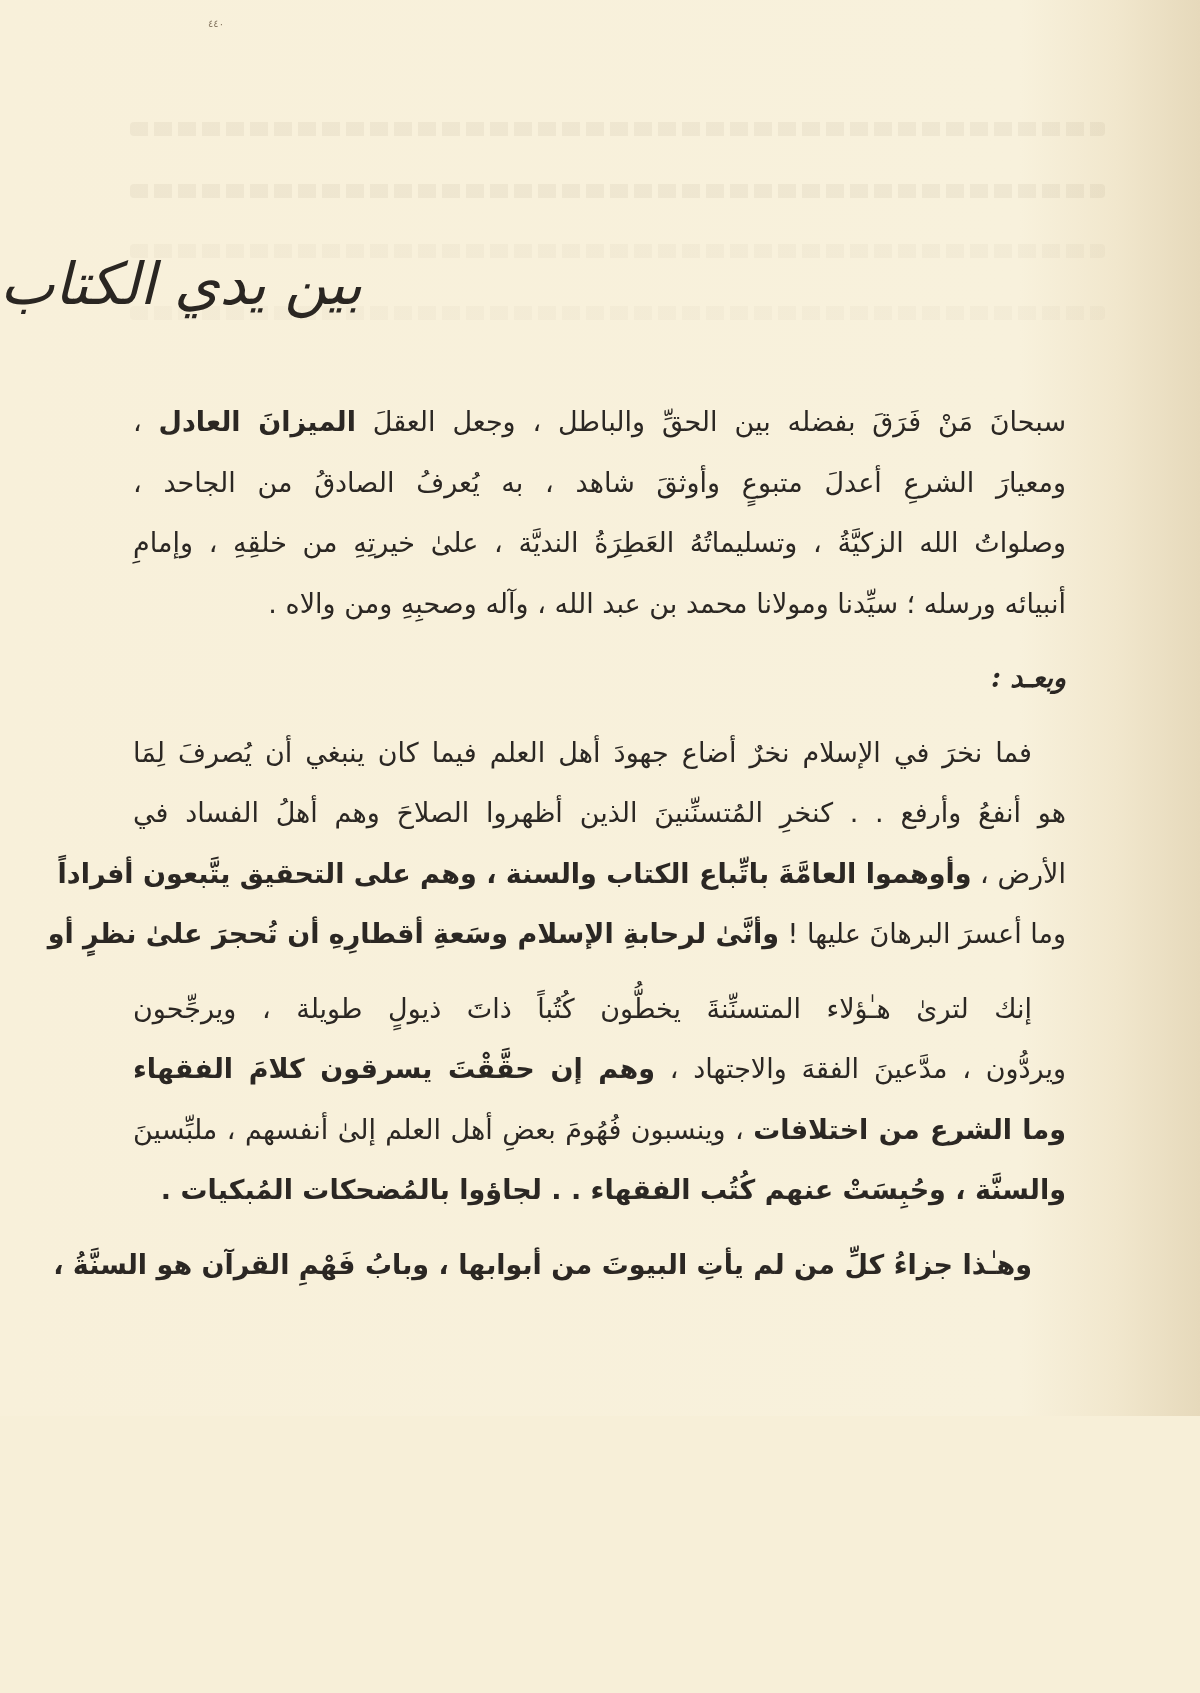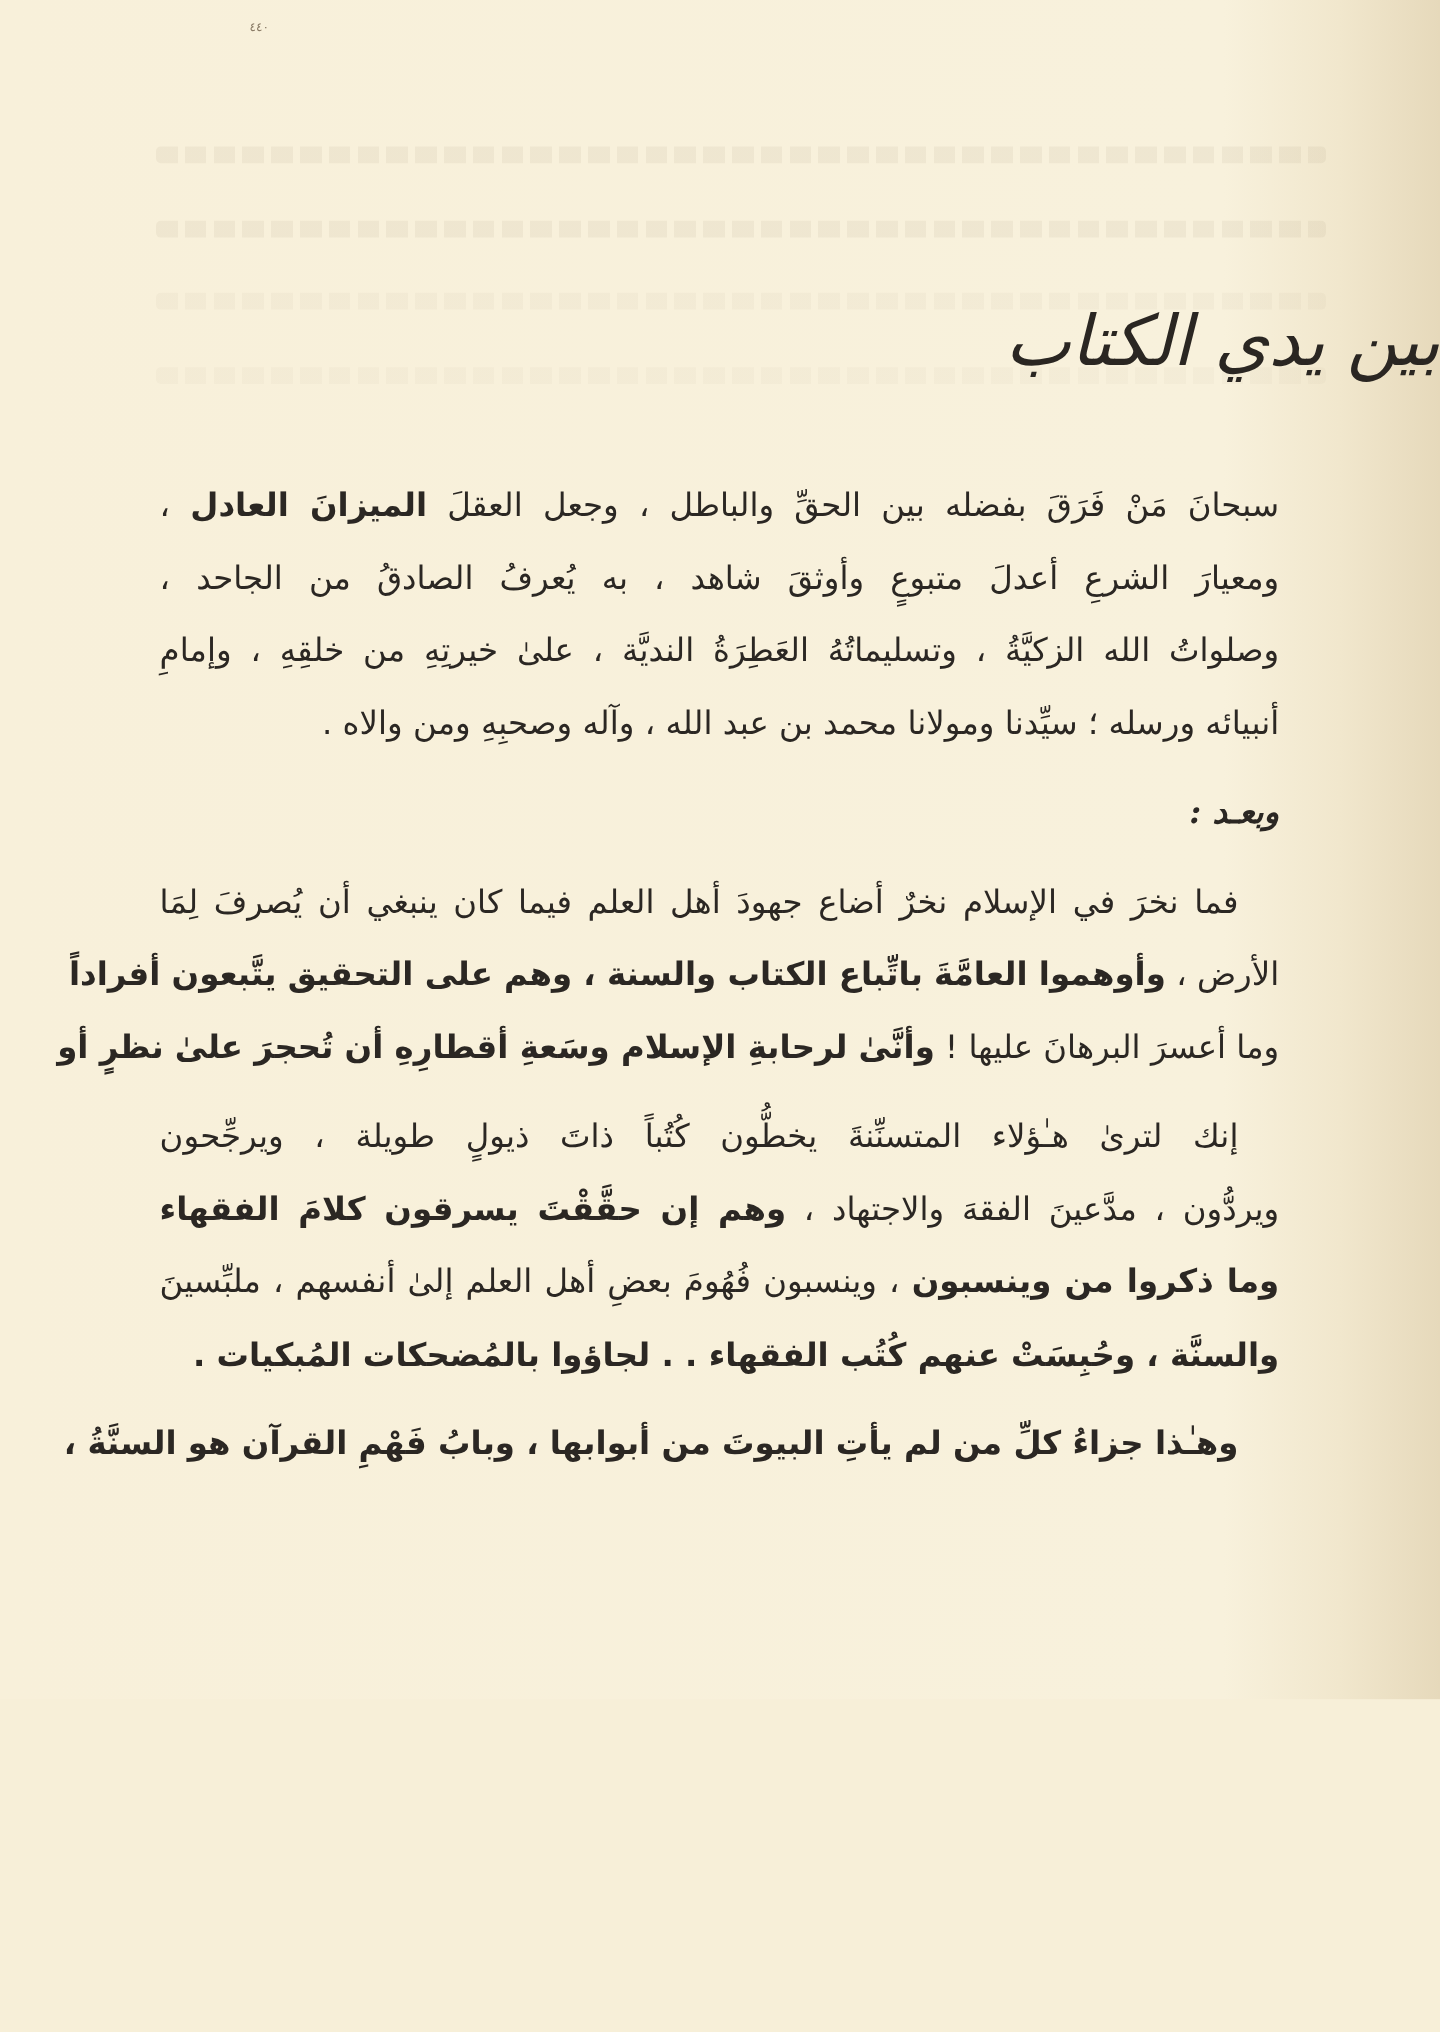--- a/index.html
+++ b/index.html
@@ -14,21 +14,21 @@
       overflow: hidden;
     }
     
     .ghost {
       position: absolute; left: 130px; right: 95px; height: 14px;
       background: repeating-linear-gradient(90deg, rgba(120,100,70,0.07) 0 18px, transparent 18px 24px);
       border-radius: 4px;
     }
     .title {
       position: absolute; top: 250px; left: 0; width: 1200px;
-      text-align: right; direction: rtl;
+      text-align: left; direction: rtl;
       font-family: "DejaVu Serif", serif; font-style: italic;
       font-size: 58px; color: #2a2622; letter-spacing: 1px;
     }
     .body-text {
       position: absolute; top: 392px; left: 133px; width: 933px;
       direction: rtl; text-align: justify;
       font-family: "DejaVu Sans", sans-serif; font-size: 27px;
       color: #2b2723;
     }
     .line {
@@ -72,28 +72,29 @@
         <div class="line"><span>وصلواتُ الله الزكيَّةُ ، وتسليماتُهُ العَطِرَةُ النديَّة ، علىٰ خيرتِهِ من خلقِهِ ، وإمامِ</span></div>
         <div class="line last"><span>أنبيائه ورسله ؛ سيِّدنا ومولانا محمد بن عبد الله ، وآله وصحبِهِ ومن والاه .</span></div>
       </div>
       <div class="gap"></div>
       <div>
         <div class="line last heading-inline">وبعـد :</div>
       </div>
       <div class="gap"></div>
       <div>
         <div class="line indent"><span>فما نخرَ في الإسلام نخرٌ أضاع جهودَ أهل العلم فيما كان ينبغي أن يُصرفَ لِمَا</span></div>
+        <div class="line"><span>هو أنفعُ وأرفع . . كنخرِ المُتسنِّنينَ الذين أظهروا الصلاحَ وهم أهلُ الفساد في</span></div>
         <div class="line"><span>الأرض ، </span><span class="b">وأوهموا العامَّةَ باتِّباع الكتاب والسنة ، وهم على التحقيق يتَّبعون أفراداً</span></div>
         <div class="line"><span>وما أعسرَ البرهانَ عليها ! </span><span class="b">وأنَّىٰ لرحابةِ الإسلام وسَعةِ أقطارِهِ أن تُحجرَ علىٰ نظرٍ أو</span></div>
       </div>
       <div class="gap"></div>
       <div>
         <div class="line indent"><span>إنك لترىٰ هـٰؤلاء المتسنِّنةَ يخطُّون كُتُباً ذاتَ ذيولٍ طويلة ، ويرجِّحون</span></div>
         <div class="line"><span>ويردُّون ، مدَّعينَ الفقهَ والاجتهاد ، </span><span class="b">وهم إن حقَّقْتَ يسرقون كلامَ الفقهاء</span></div>
-        <div class="line"><span class="b">وما ذكروا من وينسبون</span><span> ، وينسبون فُهُومَ بعضِ أهل العلم إلىٰ أنفسهم ، ملبِّسينَ</span></div>
+        <div class="line"><span class="b">وما الشرع من اختلافات</span><span> ، وينسبون فُهُومَ بعضِ أهل العلم إلىٰ أنفسهم ، ملبِّسينَ</span></div>
         <div class="line last"><span class="b">والسنَّة ، وحُبِسَتْ عنهم كُتُب الفقهاء . . لجاؤوا بالمُضحكات المُبكيات .</span></div>
       </div>
       <div class="gap"></div>
       <div>
         <div class="line last indent"><span class="b">وهـٰذا جزاءُ كلِّ من لم يأتِ البيوتَ من أبوابها ، وبابُ فَهْمِ القرآن هو السنَّةُ ،</span></div>
       </div>
     </div>
 
   <div class="page-number">٧</div>
 </div>

